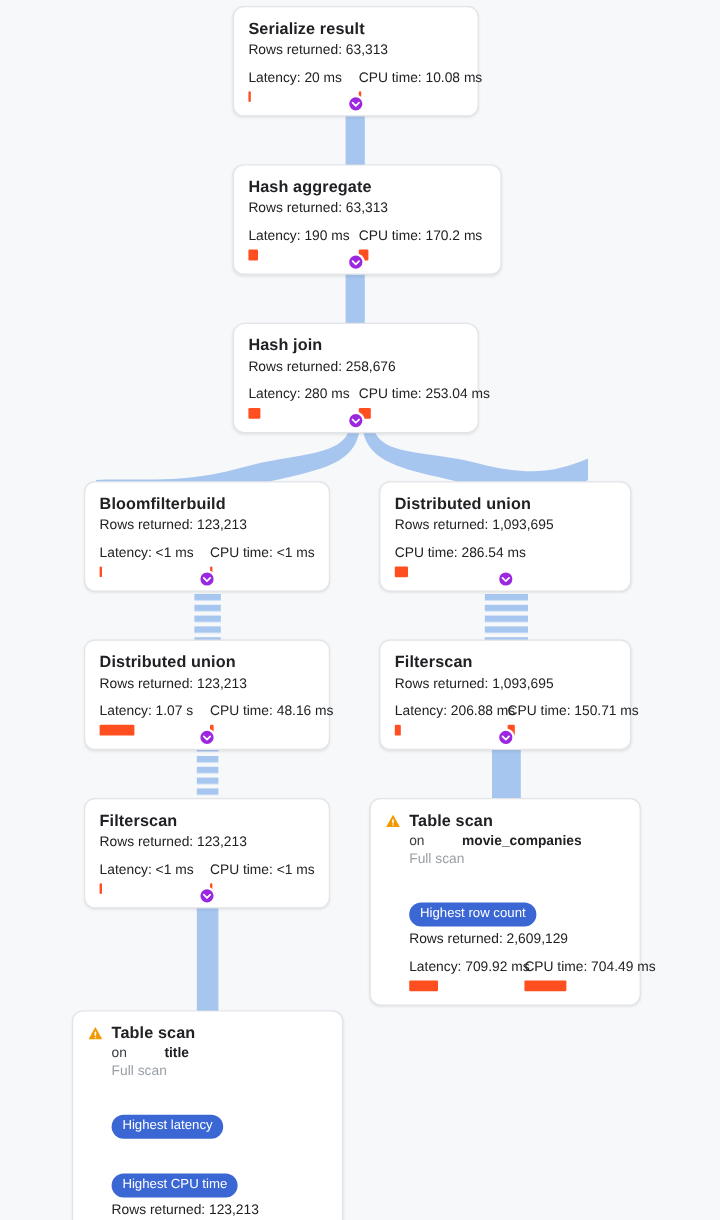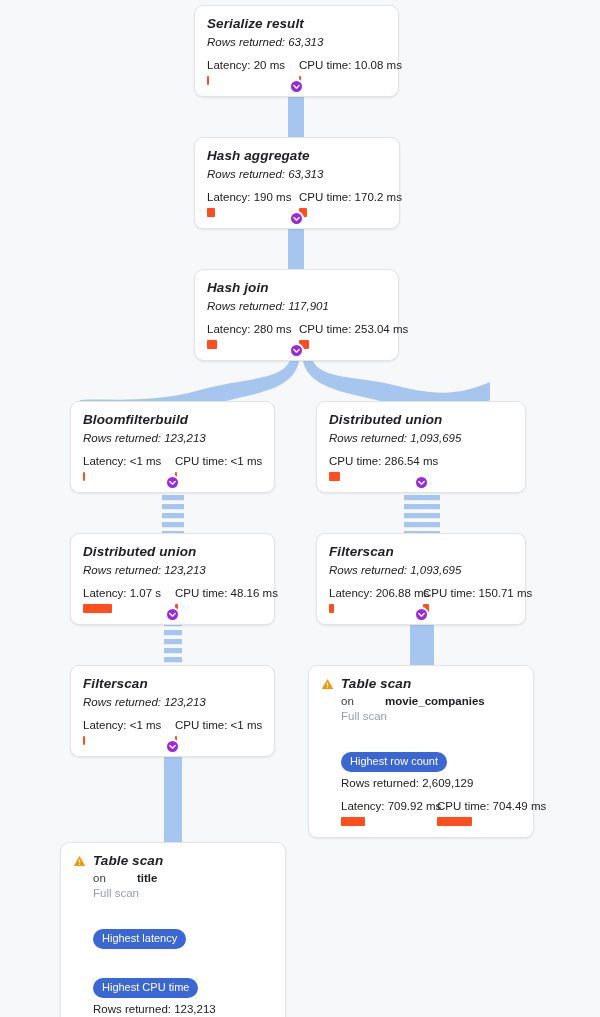--- a/index.html
+++ b/index.html
@@ -21,21 +21,21 @@
   }
   
   .node {
     position: absolute;
     background: #ffffff;
     border: 1px solid #e2e4e8;
     border-radius: 9px;
     box-shadow: 0 1px 2px rgba(60,64,67,.10);
     padding: 10px 12px 11px 12px;
   }
-  .node-head { display: flex; align-items: flex-start; gap: 7px; font-style: italic; }
+  .node-head { display: flex; align-items: flex-start; gap: 7px; }
   .warn-icon { flex: 0 0 auto; margin-top: 2px; line-height: 0; }
   .node-title {
     font-size: 13.5px; font-weight: bold; color: #202124;
     letter-spacing: .1px; line-height: 1.25;
   }
   .node-sub {
     font-size: 11.5px; color: #3c4043; line-height: 1.35; margin-top: 1px;
   }
   .node-sub .tbl { font-weight: bold; color: #202124; padding-left: 28px; }
   .node-scan { font-size: 11.5px; color: #9aa0a6; line-height: 1.35; }
@@ -163,21 +163,21 @@
         <div class="metric-label">Latency: 20 ms</div>
         <div class="metric-bar" style="width:2%;"></div>
       </div>
       <div class="metric" style="width:100px;">
         <div class="metric-label">CPU time: 10.08 ms</div>
         <div class="metric-bar" style="width:2%;"></div>
       </div>
     </div>
   </div>
 
-  <div class="node" style="left:194px; top:137px; width:206px;">
+  <div class="node" style="left:194px; top:137px; width:224px;">
     <div class="node-head">
       <div class="node-body" style="flex:1 1 auto;">
         <div class="node-title">Hash aggregate</div>
         <div class="rows">Rows returned: 63,313</div>
       </div>
     </div>
     <div class="metrics">
       <div class="metric" style="width:92px;">
         <div class="metric-label">Latency: 190 ms</div>
         <div class="metric-bar" style="width:9%;"></div>
@@ -186,21 +186,21 @@
         <div class="metric-label">CPU time: 170.2 ms</div>
         <div class="metric-bar" style="width:8%;"></div>
       </div>
     </div>
   </div>
 
   <div class="node" style="left:194px; top:269px; width:205px;border-radius:10px;">
     <div class="node-head">
       <div class="node-body" style="flex:1 1 auto;">
         <div class="node-title">Hash join</div>
-        <div class="rows">Rows returned: 117,901</div>
+        <div class="rows">Rows returned: 258,676</div>
       </div>
     </div>
     <div class="metrics">
       <div class="metric" style="width:92px;">
         <div class="metric-label">Latency: 280 ms</div>
         <div class="metric-bar" style="width:11%;"></div>
       </div>
       <div class="metric" style="width:104px;">
         <div class="metric-label">CPU time: 253.04 ms</div>
         <div class="metric-bar" style="width:10%;"></div>

